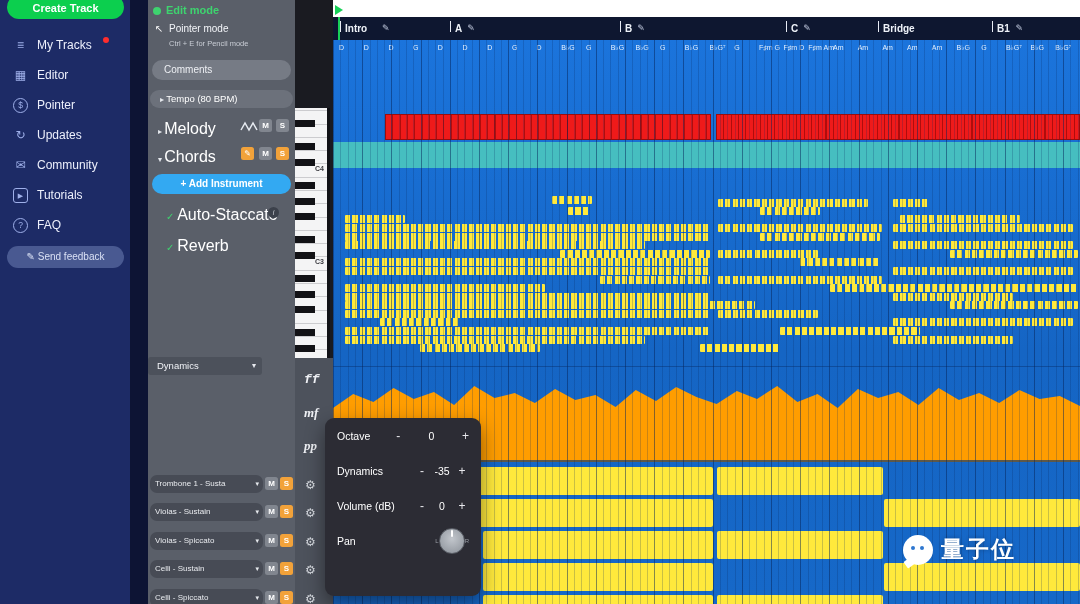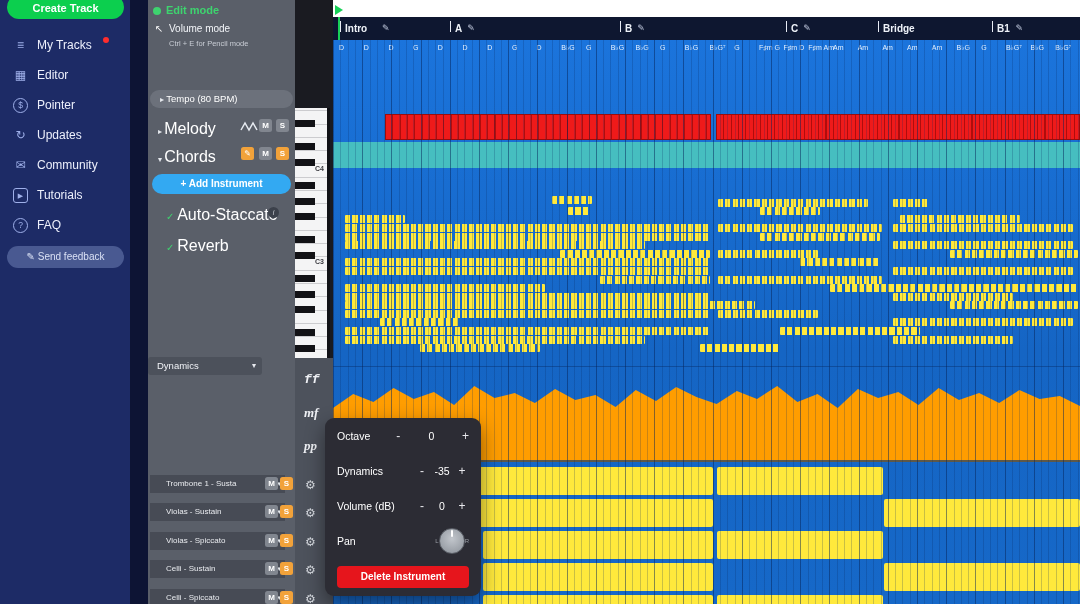--- a/index.html
+++ b/index.html
@@ -42,22 +42,22 @@
       font-size:8px;font-weight:bold;text-align:center;line-height:13px;cursor:pointer;}
   .msq.or{background:#f2a23a;}
   #add-btn{left:4px;top:174px;width:139px;height:20px;background:#33a9f2;border-radius:10px;color:#fff;
       font-size:10px;font-weight:bold;text-align:center;line-height:20px;cursor:pointer;}
   .check{color:#3ed36f;font-size:10px;font-weight:bold;}
   .info{width:11px;height:11px;border-radius:50%;background:#3c414b;color:#cfd3da;font-size:7px;
       font-style:italic;text-align:center;line-height:11px;}
   #dyn-dd{left:0;top:357px;width:105px;height:18px;background:#4c515b;border-radius:3px;color:#f0f2f6;
       font-size:9.5px;line-height:18px;padding-left:9px;cursor:pointer;}
   #dyn-dd .caret{position:absolute;right:6px;top:0;}
-  .inst-name{position:absolute;left:2px;width:103px;height:18px;background:#474b55;border-radius:0;
-      color:#e9ebef;font-size:8px;line-height:18px;padding:0 16px;overflow:hidden;cursor:pointer;}
+  .inst-name{position:absolute;left:2px;width:103px;height:18px;background:#474b55;border-radius:7px;
+      color:#e9ebef;font-size:8px;line-height:18px;padding:0 5px;overflow:hidden;cursor:pointer;}
   .inst-name .caret{position:absolute;right:4px;top:0;font-size:7px;}
 
   
   #keyscol{position:absolute;left:295px;top:0;width:38px;height:604px;background:#1a1b21;z-index:30;}
   #keys-area{position:absolute;left:0;top:108px;width:32px;height:250px;background:#f4f4f5;
       border-right:3px solid #101116;overflow:hidden;}
   .bkey{position:absolute;left:0;width:20px;height:7px;background:#121216;}
   .kline{position:absolute;left:0;width:32px;height:1px;background:#cccccf;}
   .klabel{position:absolute;right:3px;color:#3a3a40;font-size:7px;font-weight:bold;}
   #dyn-area{position:absolute;left:0;top:358px;width:38px;height:246px;background:#4d525c;}
@@ -157,22 +157,23 @@
       <span>✎ </span><span>Send feedback</span>
     </div>
   </div>
 
   <div id="gapstrip"></div>
 
   <div id="panel">
     <div class="p" id="edit-dot"></div>
     <div class="p" id="edit-label">Edit mode</div>
     <div class="p" id="pointer-ic">↖</div>
-    <div class="p" id="pointer-label">Volume mode</div>
+    <div class="p" id="pointer-label">Pointer mode</div>
     <div class="p" id="pencil-hint">Ctrl + E for Pencil mode</div>
+    <div class="p" id="comments-btn">Comments</div>
     <div class="p" id="tempo-btn">
       <span class="caret">▸ </span><span>Tempo (80 BPM)</span>
     </div>
 
     <div class="p" style="left:10px;top:120px;">
       <span class="caret">▸ </span><span class="rowlab">Melody</span>
     </div>
     <svg class="p" style="left:92px;top:121px;" width="18" height="11">
       <polyline points="1,9 5,2 9,9 13,2 17,9" fill="none" stroke="#e8ecf2" stroke-width="1.5"></polyline>
     </svg>
@@ -415,17 +416,24 @@
       <span class="pplus">+</span>
     </div>
     <div class="prow" style="top:108px;height:30px;">
       <span class="plabel">Pan</span>
       <span class="klr">L</span>
       <span class="knob">
           <span class="tick"></span>
         </span>
       <span class="klr">R</span>
     </div>
-    <div id="delete-btn">Delete Instrument</div>
   </div>
 
+  <div id="watermark">
+    <span class="wm-icon">
+      <span class="d1"></span>
+        <span class="d2"></span>
+        <span class="wm-tail"></span>
+    </span>
+    <span class="wm-text">量子位</span>
+  </div>
 
 </div>
 
 </body></html>

